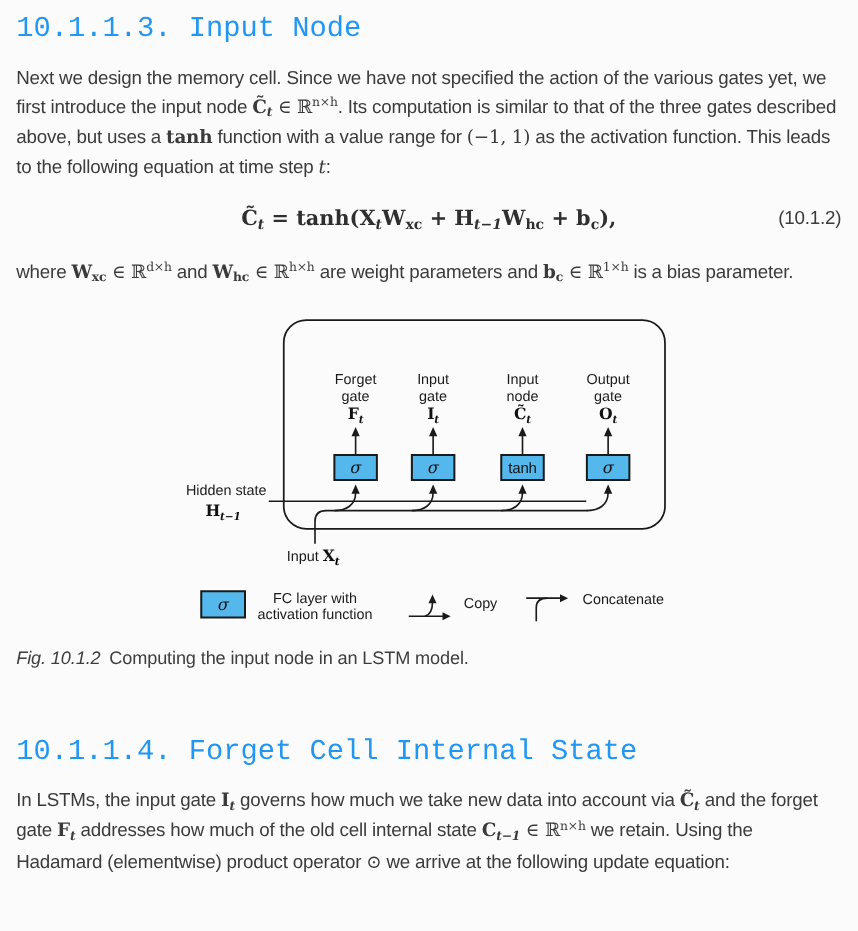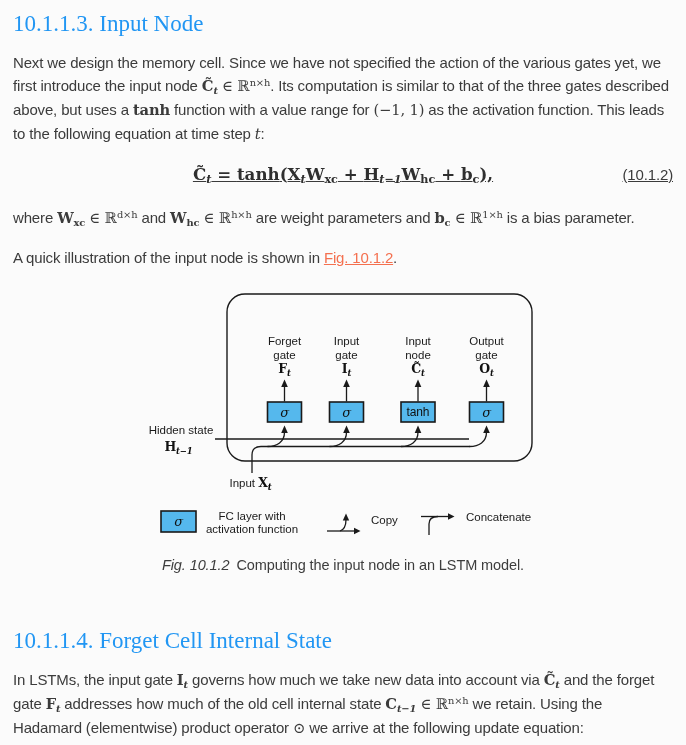--- a/index.html
+++ b/index.html
@@ -10,21 +10,21 @@
   html,body{margin:0;padding:0;}
   body{
     width:686px;height:745px;overflow:hidden;
     background:var(--bg);
     color:var(--text);
     font-family:"Liberation Sans",sans-serif;
     font-size:15px;line-height:1.57;letter-spacing:-0.15px;
   }
   .content{padding:0 13px;}
   h1.sec{
-    font-family:Liberation Serif, serif;
+    font-family:Liberation Mono, monospace;
     font-weight:400;font-size:23px;line-height:1.2;
     color:var(--heading);
     margin:0 0 13px;padding-top:10px;letter-spacing:0;
   }
   h1.sec2{padding-top:0;margin-top:50px;}
   p{margin:0 0 15px;}
   p.tight{}
   
   .seg-p{}
   .seg-i{}
@@ -32,32 +32,31 @@
   .seg-r{font-family:"DejaVu Serif",serif;font-size:0.98em;}
   .seg-it{font-family:"DejaVu Serif",serif;font-style:italic;font-size:0.98em;}
   .seg-sub{font-family:"DejaVu Serif",serif;font-style:italic;font-weight:bold;font-size:0.66em;vertical-align:-0.28em;}
   .seg-subb{font-family:"DejaVu Serif",serif;font-weight:bold;font-size:0.66em;vertical-align:-0.28em;}
   .seg-sup{font-family:"DejaVu Serif",serif;font-size:0.66em;vertical-align:0.5em;}
   a.seg-link{color:var(--link);text-decoration:underline;cursor:pointer;}
   
   .eqrow{
     display:grid;grid-template-columns:1fr auto 1fr;align-items:center;
     margin:15px 0 18px;
-    text-decoration:underline;
   }
   .eqrow .eq{
     grid-column:2;font-size:17px;letter-spacing:0;
     font-family:"DejaVu Serif",serif;color:#2f2f2f;
   }
   .eqrow .eqno{grid-column:3;justify-self:end;font-size:15px;color:var(--text);}
   
   .figure{margin:10px 0 0;}
   .figure svg{display:block;margin-left:126px;}
   .fig-caption{
-    text-align:center;margin:14px 0 0;font-size:14.5px;color:#3d3d3d;letter-spacing:-0.1px;
+    text-align:left;margin:14px 0 0;font-size:14.5px;color:#3d3d3d;letter-spacing:-0.1px;
   }
   .fig-caption em{margin-right:7px;}
   
   .t-sans{font-family:"Liberation Sans",sans-serif;font-size:11.5px;fill:#1a1a1a;letter-spacing:0;}
   .t-sym{font-family:"DejaVu Serif",serif;font-weight:bold;font-size:12.5px;fill:#111;}
   .t-sub{font-family:"DejaVu Serif",serif;font-weight:bold;font-style:italic;font-size:8.5px;}
   .t-sigma{font-family:"DejaVu Serif",serif;font-style:italic;font-size:13px;fill:#111;}
   .t-tanh{font-family:"Liberation Sans",sans-serif;font-size:12px;fill:#111;}
   .wire{stroke:var(--line);stroke-width:1.3;fill:none;}
   .cell{stroke:var(--line);stroke-width:1.4;fill:none;}
@@ -74,21 +73,20 @@
   <p><span class="seg-p">Next we design the memory cell. Since we have not specified the action of the various gates yet, we first introduce the </span><span class="seg-i">input node </span><span class="seg-b">C̃</span><span class="seg-sub">t</span><span class="seg-r"> ∈ ℝ</span><span class="seg-sup">n×h</span><span class="seg-p">. Its computation is similar to that of the three gates described above, but uses a </span><span class="seg-b">tanh</span><span class="seg-p"> function with a value range for </span><span class="seg-r">(−1, 1)</span><span class="seg-p"> as the activation function. This leads to the following equation at time step </span><span class="seg-it">t</span><span class="seg-p">:</span></p>
 
   <div class="eqrow">
     <span></span>
     <span class="eq"><span class="seg-b">C̃</span><span class="seg-sub">t</span><span class="seg-b"> = </span><span class="seg-b">tanh</span><span class="seg-b">(</span><span class="seg-b">X</span><span class="seg-sub">t</span><span class="seg-b">W</span><span class="seg-subb">xc</span><span class="seg-b"> + </span><span class="seg-b">H</span><span class="seg-sub">t−1</span><span class="seg-b">W</span><span class="seg-subb">hc</span><span class="seg-b"> + </span><span class="seg-b">b</span><span class="seg-subb">c</span><span class="seg-b">),</span></span>
     <span class="eqno">(10.1.2)</span>
   </div>
 
   <p class="tight"><span class="seg-p">where </span><span class="seg-b">W</span><span class="seg-subb">xc</span><span class="seg-r"> ∈ ℝ</span><span class="seg-sup">d×h</span><span class="seg-p"> and </span><span class="seg-b">W</span><span class="seg-subb">hc</span><span class="seg-r"> ∈ ℝ</span><span class="seg-sup">h×h</span><span class="seg-p"> are weight parameters and </span><span class="seg-b">b</span><span class="seg-subb">c</span><span class="seg-r"> ∈ ℝ</span><span class="seg-sup">1×h</span><span class="seg-p"> is a bias parameter.</span></p>
 
-  <p><span class="seg-p">A quick illustration of the input node is shown in </span><a class="seg-link" href="#">Fig. 10.1.2</a><span class="seg-p">.</span></p>
 
   <div class="figure">
     <svg width="406" height="256" viewBox="140 256 406 256" xmlns="http://www.w3.org/2000/svg">
 
       <rect class="cell" x="228" y="266" width="305" height="167" rx="18"></rect>
 
       <path class="wire" d="M216,411 H470"></path>
 
       <path class="wire" d="M253,445 V427 Q253,418.5 262,418.5 H471"></path>
 

